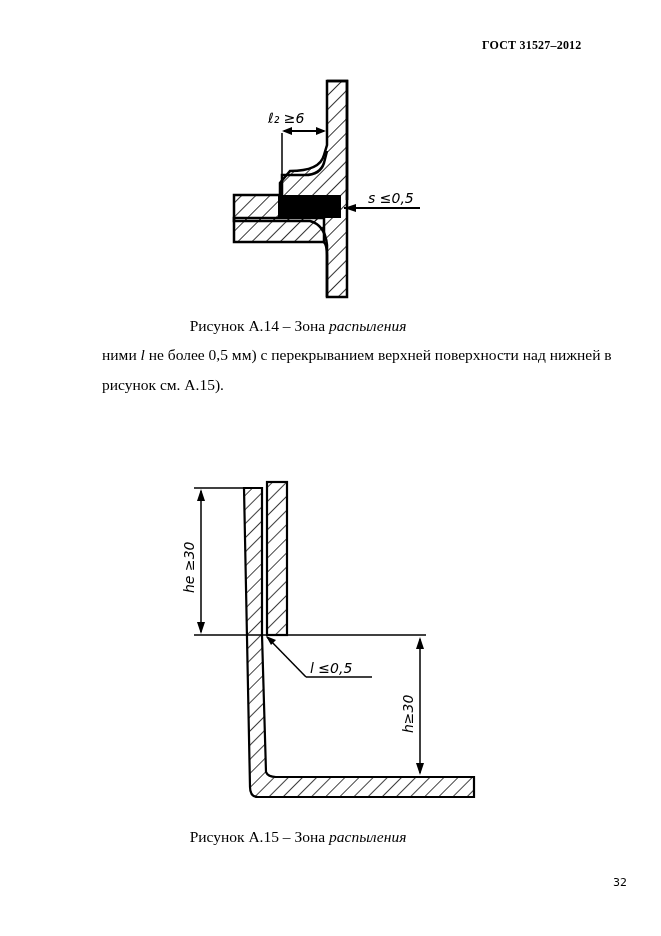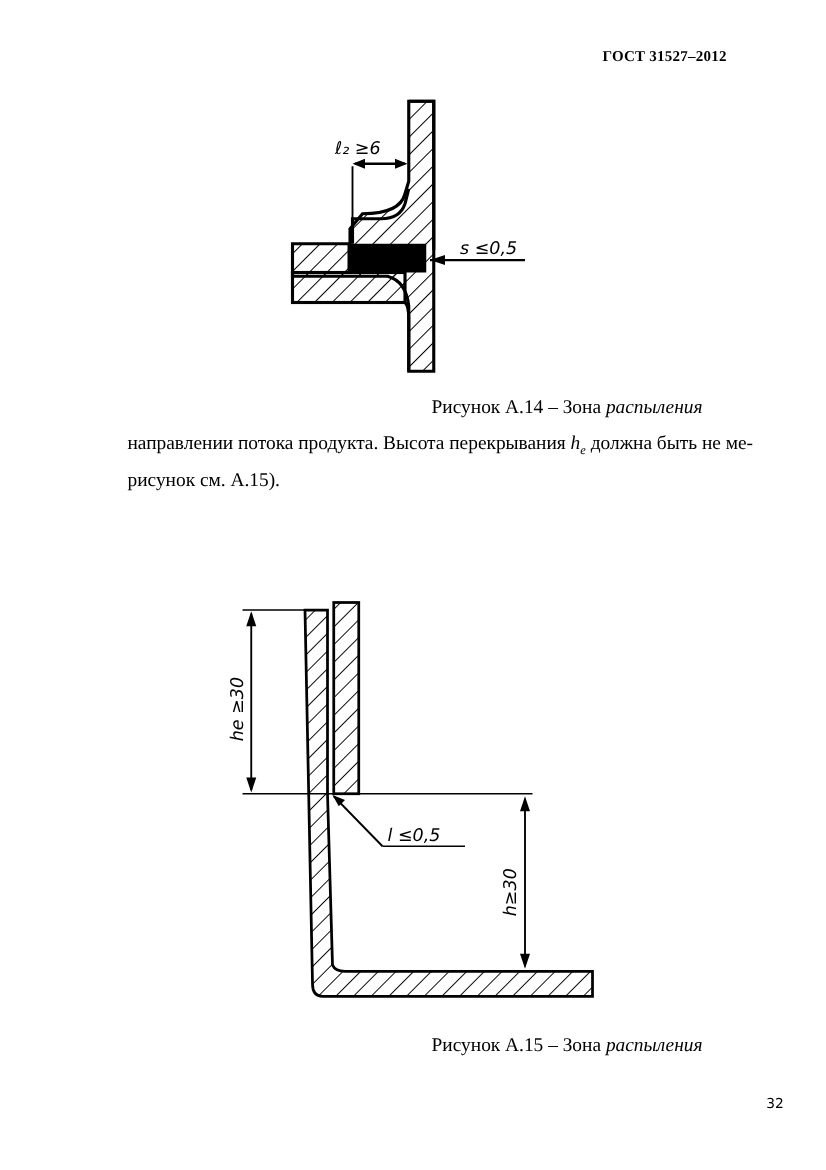--- a/index.html
+++ b/index.html
@@ -1,20 +1,20 @@
 <!DOCTYPE html>
 <html><head>
   <meta charset="utf-8">
   <style>
     html, body { margin:0; padding:0; background:#ffffff; }
     body { width:661px; height:936px; position:relative; overflow:hidden;
            font-family:"Liberation Serif", serif; color:#000; }
     .header { position:absolute; top:38px; left:482px; font-weight:bold; font-size:12px; letter-spacing:0.2px; }
     .fig { position:absolute; }
-    .caption { position:absolute; left:0; width:562px; text-align:right; font-size:15.5px; }
+    .caption { position:absolute; left:17px; width:562px; text-align:center; font-size:15.5px; }
     .caption i { font-style:italic; }
     .para { position:absolute; left:102px; width:496px; font-size:15.5px; line-height:29.5px; text-align:justify; }
     .para .line { display:block; white-space:nowrap; text-align:justify; text-align-last:justify; height:29.5px; }
     .para .line.last { text-align-last:left; }
     .para .indent { padding-left:38px; }
     .page-num { position:absolute; top:876px; left:613px; font-size:11px; font-family:"DejaVu Sans", sans-serif; }
     svg text { font-family:"DejaVu Sans", sans-serif; font-style:italic; }
   </style>
 </head>
 <body>
@@ -48,21 +48,21 @@
   <line x1="124" y1="133" x2="200" y2="133" stroke="#000" stroke-width="1.8"></line>
   <polygon points="124,133 136,129 136,137" fill="#000"></polygon>
   <text x="148" y="128" font-size="14">s ≤0,5</text>
 </svg>
 
 <div class="caption" style="top:317px;">
   <span>Рисунок А.14 – Зона </span><i>распыления</i>
 </div>
 
 <div class="para" style="top:340px;">
-  <span class="line"><span>направлении потока продукта. Высота перекрывания </span><i>h</i><sub style="font-size:10px;font-style:italic;">e</sub><span> должна быть не ме-</span></span>
+  <span class="line"><span>ними </span><i>l</i><span> не более 0,5 мм) с перекрыванием верхней поверхности над нижней в</span></span>
   <span class="line last">рисунок см. А.15).</span>
 </div>
 
 <svg class="fig" style="left:180px;top:475px;" width="310" height="340" viewBox="0 0 310 340">
   <defs>
     <pattern id="hatch2" patternUnits="userSpaceOnUse" width="10" height="10" patternTransform="rotate(45)">
       <line x1="0" y1="0" x2="0" y2="10" stroke="#000" stroke-width="1.5"></line>
     </pattern>
   </defs>
 

